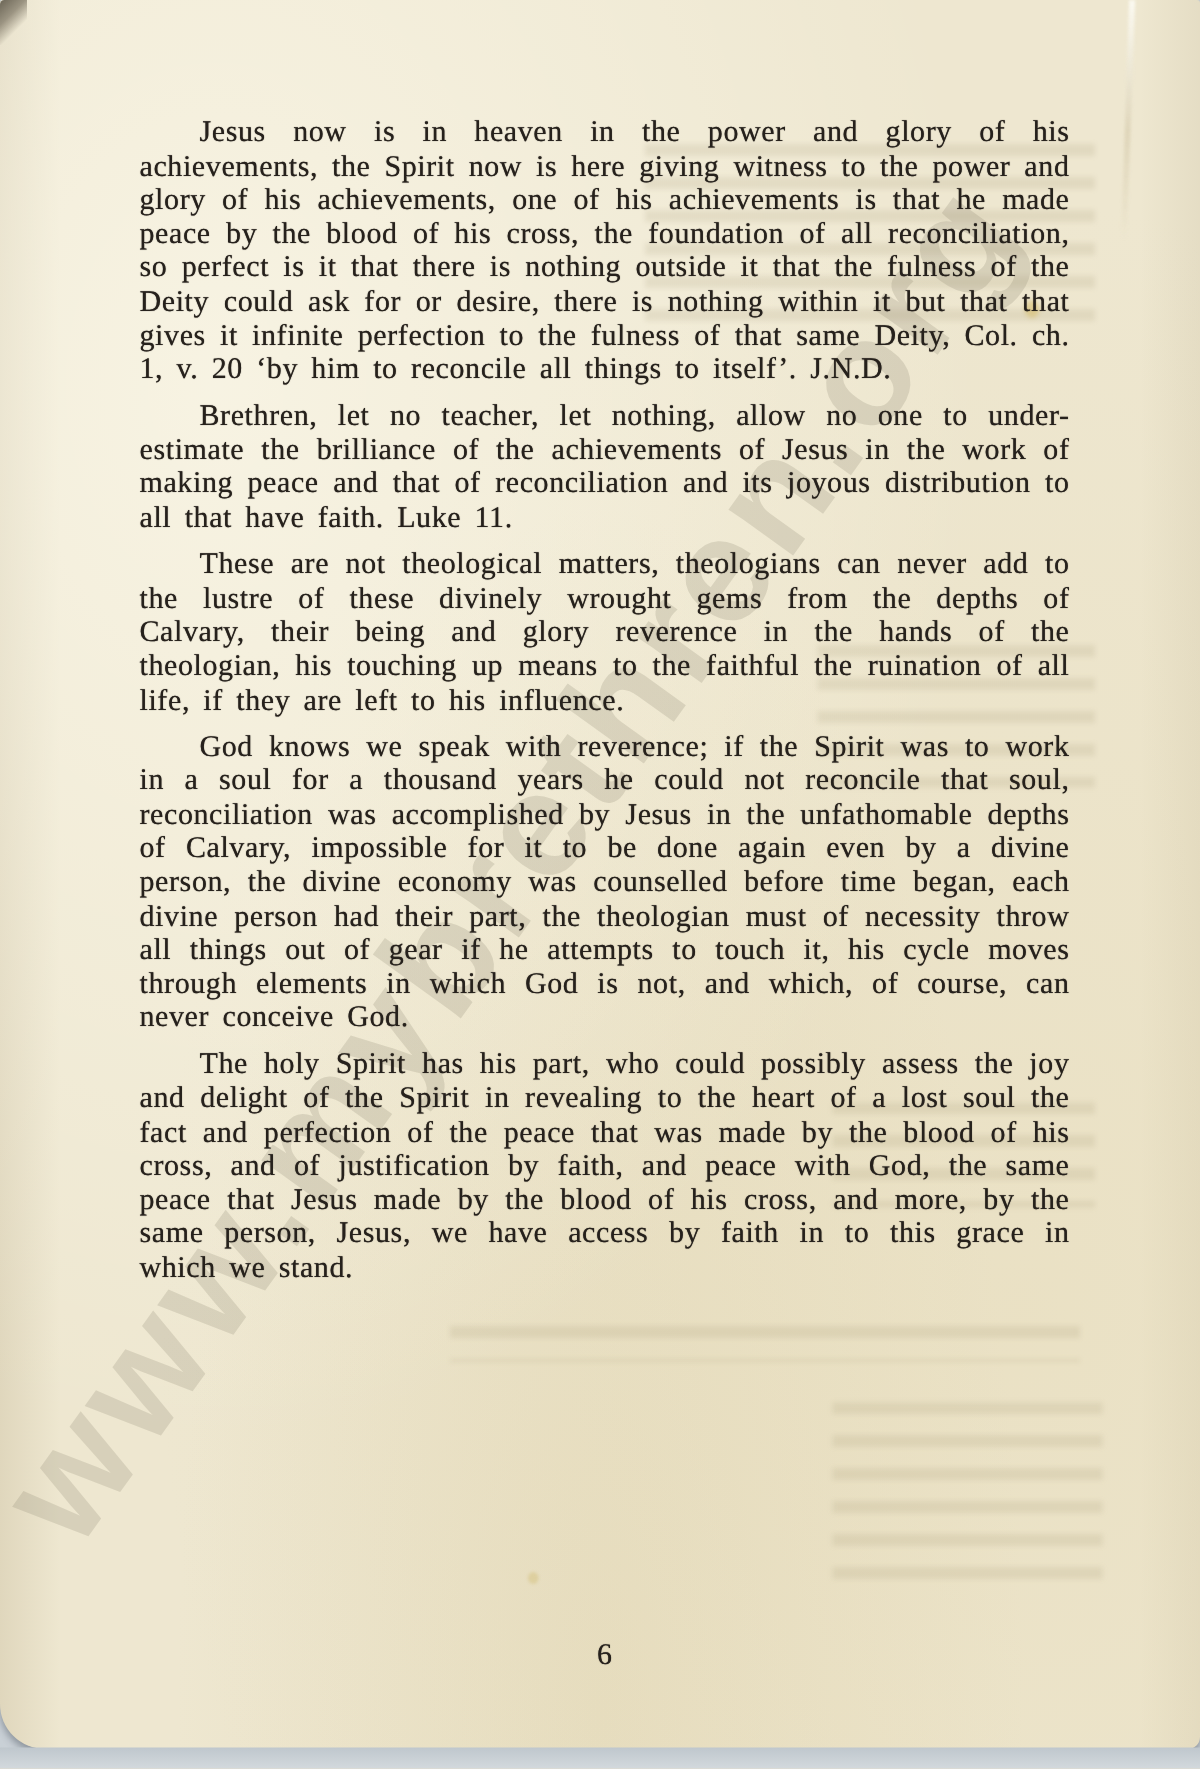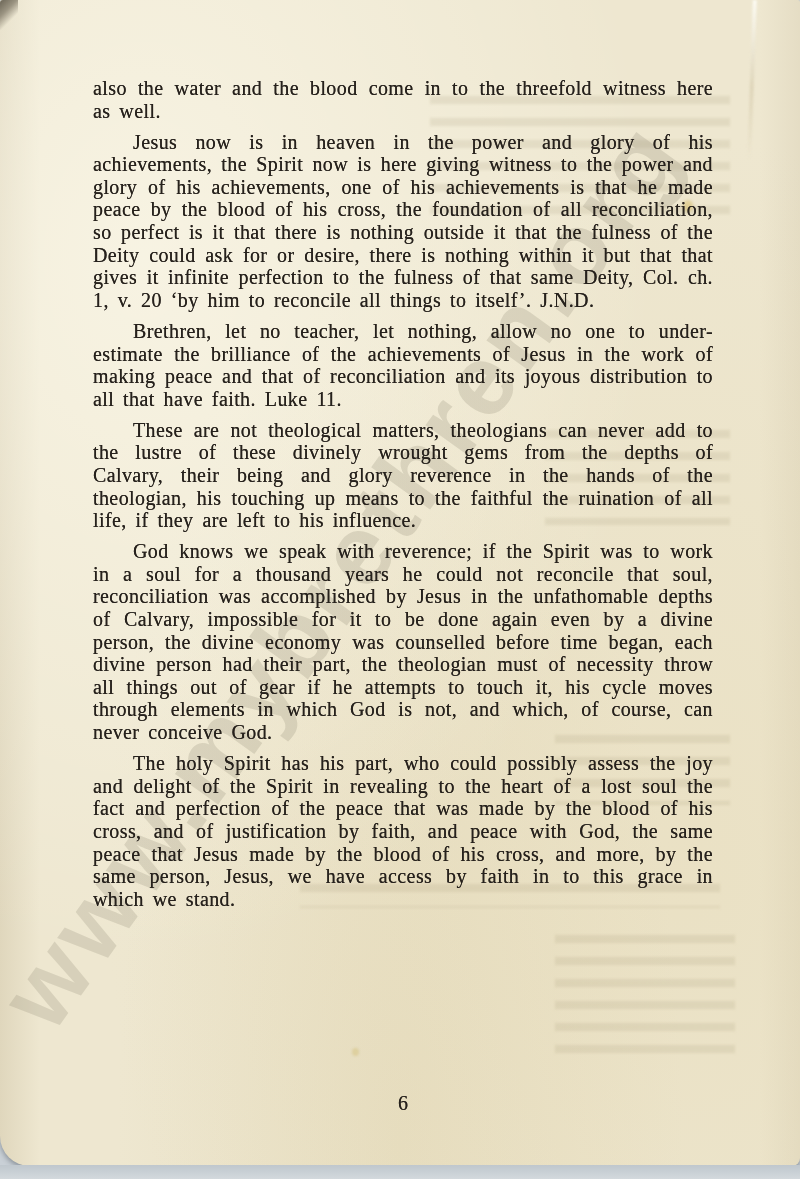--- a/index.html
+++ b/index.html
@@ -82,21 +82,20 @@
   <div class="ghost g3"></div>
   <div class="ghost g4"></div>
   <div class="ghost g5"></div>
 
   <div class="speck1"></div>
   <div class="speck2"></div>
   <div class="corner-smudge"></div>
   <div class="crease"></div>
 
   <div class="text-block">
-      <p class="para"><span>also the water and the blood come in to the threefold witness here as well.</span></p>
       <p class="para indent"><span>Jesus now is in heaven in the power and glory of his achievements, the Spirit now is here giving witness to the power and glory of his achievements, one of his achievements is that he made peace by the blood of his cross, the foundation of all reconciliation, so perfect is it that there is nothing outside it that the fulness of the Deity could ask for or desire, there is nothing within it but that that gives it infinite perfection to the fulness of that same Deity, Col. ch. 1, v. 20 ‘by him to reconcile all things to itself’.  J.N.D.</span></p>
       <p class="para indent"><span>Brethren, let no teacher, let nothing, allow no one to under-estimate the brilliance of the achievements of Jesus in the work of making peace and that of reconciliation and its joyous distribution to all that have faith.  Luke 11.</span></p>
       <p class="para indent"><span>These are not theological matters, theologians can never add to the lustre of these divinely wrought gems from the depths of Calvary, their being and glory reverence in the hands of the theologian, his touching up means to the faithful the ruination of all life, if they are left to his influence.</span></p>
       <p class="para indent"><span>God knows we speak with reverence; if the Spirit was to work in a soul for a thousand years he could not reconcile that soul, reconciliation was accomplished by Jesus in the unfathomable depths of Calvary, impossible for it to be done again even by a divine person, the divine economy was counselled before time began, each divine person had their part, the theologian must of necessity throw all things out of gear if he attempts to touch it, his cycle moves through elements in which God is not, and which, of course, can never conceive God.</span></p>
       <p class="para indent"><span>The holy Spirit has his part, who could possibly assess the joy and delight of the Spirit in revealing to the heart of a lost soul the fact and perfection of the peace that was made by the blood of his cross, and of justification by faith, and peace with God, the same peace that Jesus made by the blood of his cross, and more, by the same person, Jesus, we have access by faith in to this grace in which we stand.</span></p>
     </div>
 
   <div class="page-number">6</div>
 </div>
 

